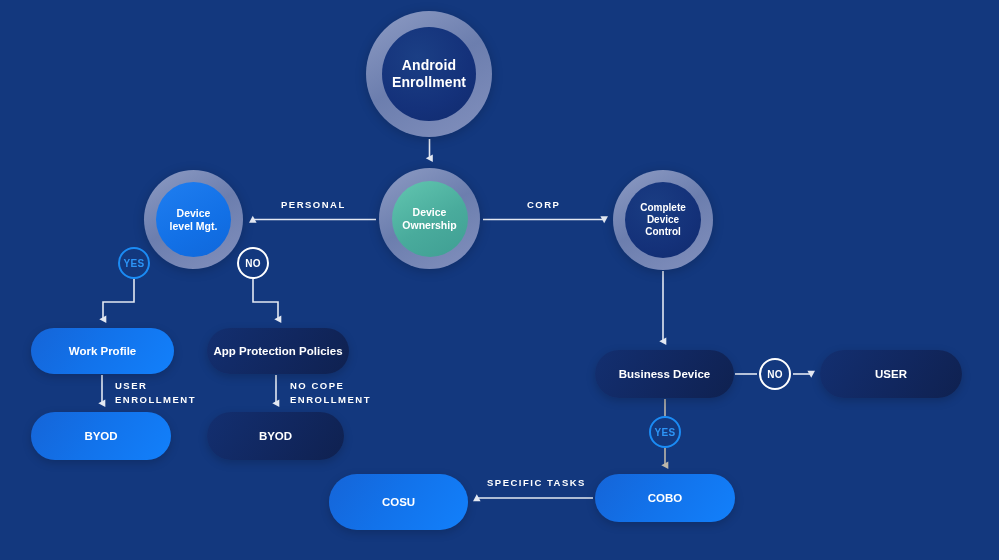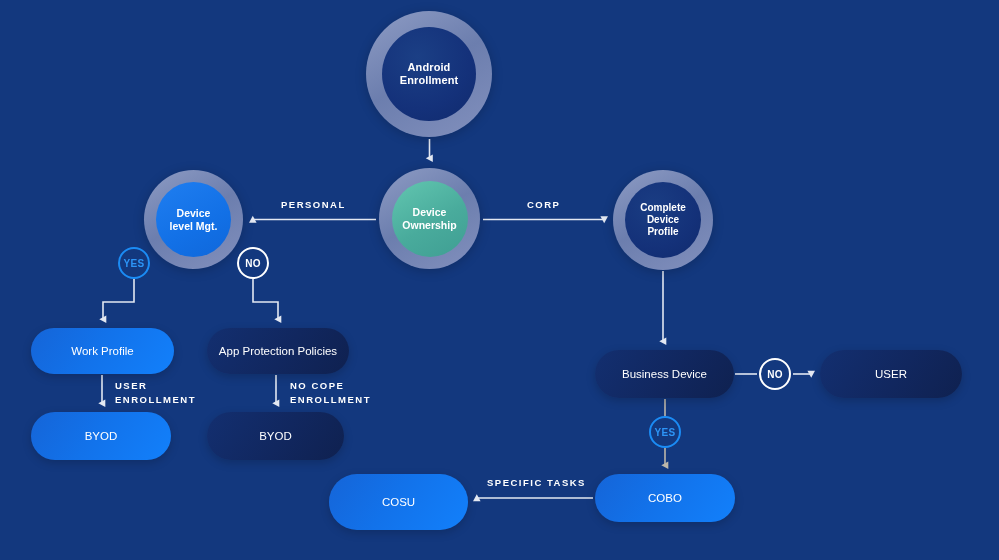--- a/index.html
+++ b/index.html
@@ -34,21 +34,21 @@
     display:flex;align-items:center;justify-content:center;
     text-align:center;
     line-height:1.22;
   }
 
   
   #n-android{left:366px;top:11px;width:126px;height:126px;}
   #n-android .core{
     width:94px;height:94px;
     background:radial-gradient(circle at 38% 32%,#1b3f85 0%,#14317a 60%,#102a6d 100%);
-    font-size:11px;font-weight:bold;letter-spacing:.1px;
+    font-size:14px;font-weight:bold;letter-spacing:.1px;
   }
 
   
   #n-own{left:379px;top:168px;width:101px;height:101px;}
   #n-own .core{
     width:76px;height:76px;
     background:linear-gradient(150deg,#62c6b0 0%,#49ab9c 55%,#3f9e93 100%);
     font-size:10.5px;font-weight:600;
   }
 
@@ -68,21 +68,21 @@
     font-size:10px;font-weight:600;
   }
 
   
   .pill{
     position:absolute;
     border-radius:40px;
     display:flex;align-items:center;justify-content:center;
     color:#fff;
     font-size:11.5px;
-    font-weight:normal;
+    font-weight:bold;
     box-sizing:border-box;
     box-shadow:0 3px 10px rgba(0,0,0,.18);
   }
   .pill.bright{background:linear-gradient(125deg,#1565d8 0%,#1272ea 45%,#1280fb 100%);}
   .pill.dark{background:linear-gradient(125deg,#132f70 0%,#11275f 55%,#0f2150 100%);}
 
   #b-work{left:31px;top:328px;width:143px;height:46px;}
   #b-app{left:207px;top:328px;width:142px;height:46px;}
   #b-byod1{left:31px;top:412px;width:140px;height:48px;}
   #b-byod2{left:207px;top:412px;width:137px;height:48px;}
@@ -200,21 +200,21 @@
         <span>level Mgt.</span>
       </span>
     </div>
   </div>
 
   <div class="circ ring" id="n-cdc">
     <div class="core">
       <span>
         <span>Complete</span><br>
         <span>Device</span><br>
-        <span>Profile</span>
+        <span>Control</span>
       </span>
     </div>
   </div>
 
   <div class="pill bright" id="b-work">
     <span>Work Profile</span>
   </div>
 
   <div class="pill dark" id="b-app">
     <span>App Protection Policies</span>

